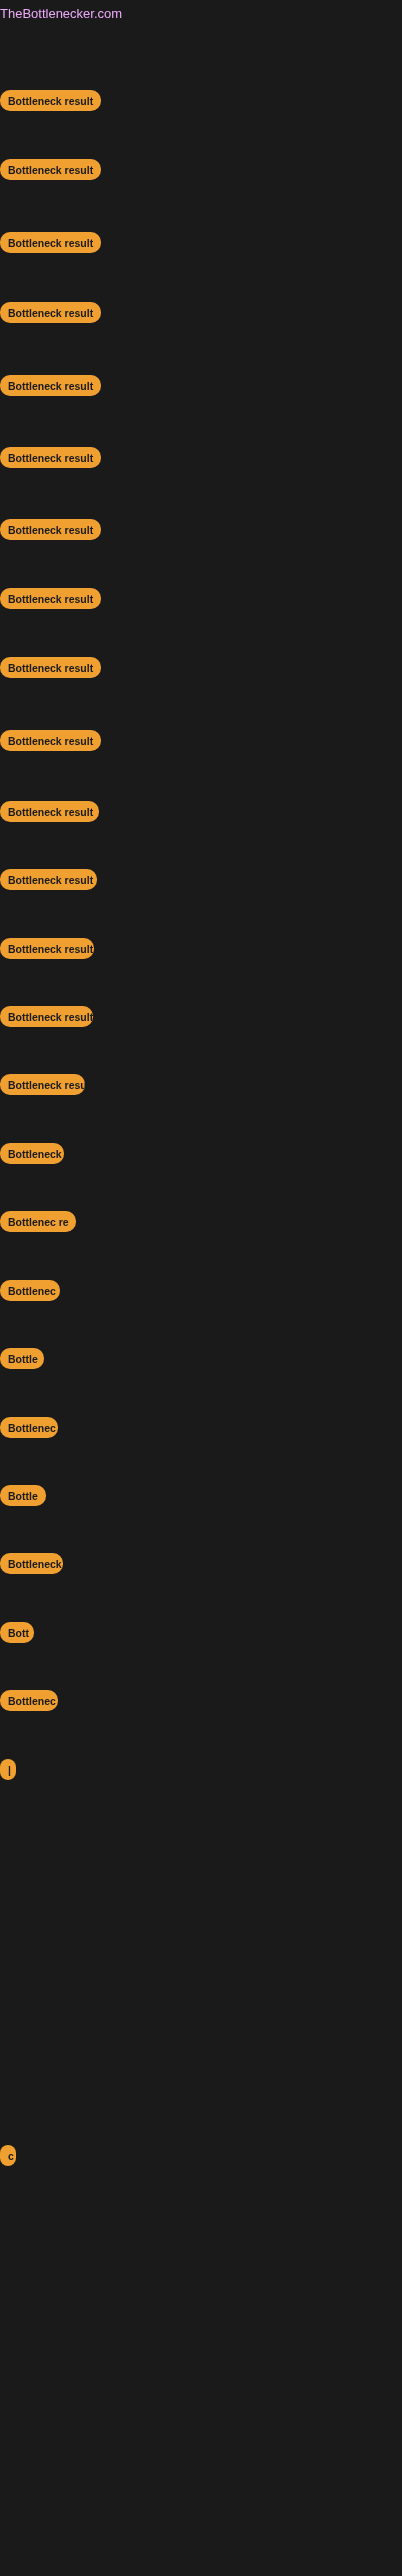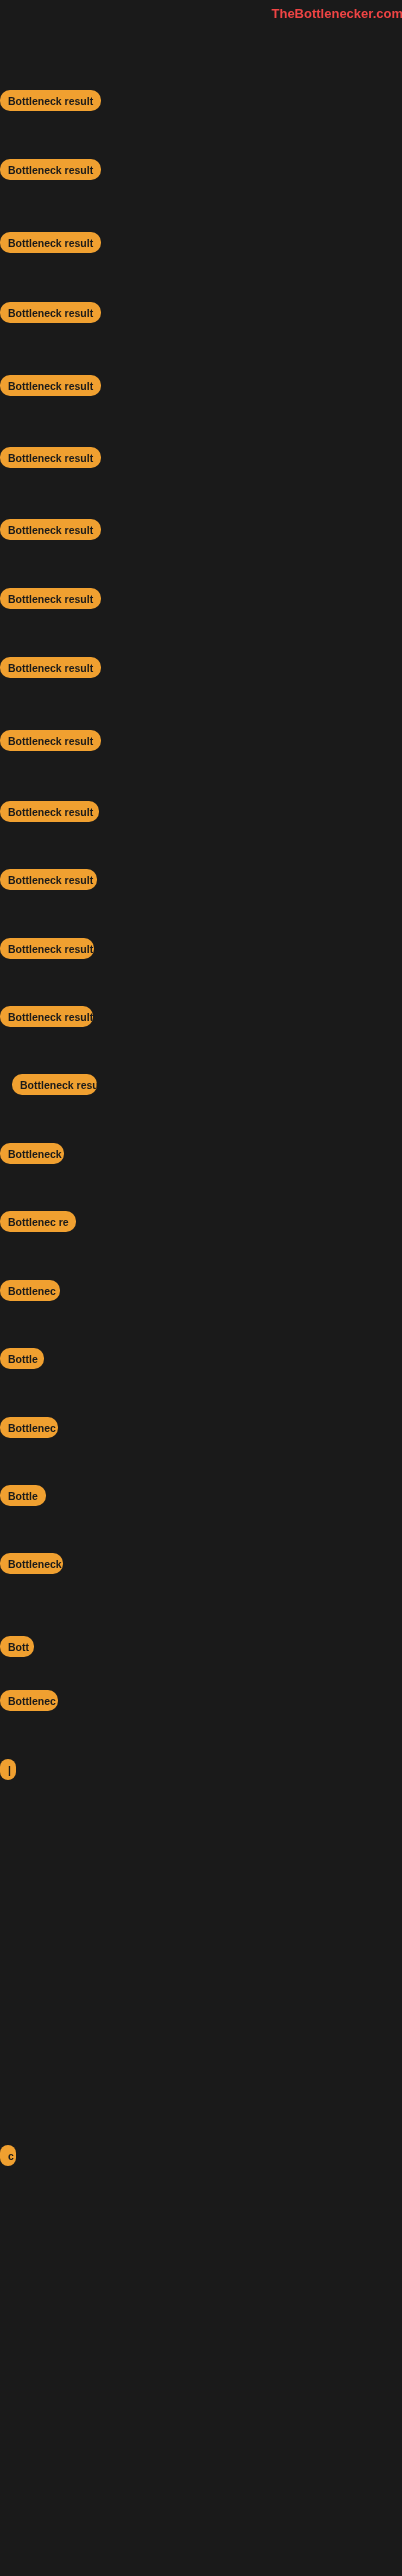--- a/index.html
+++ b/index.html
@@ -8,26 +8,25 @@
       box-sizing: border-box;
     }
     body {
       width: 403px;
       min-height: 2576px;
       background-color: #1a1a1a;
       font-family: Arial, sans-serif;
       position: relative;
     }
     .site-title {
-      text-align: right;
-      color: #ef4444;
+      text-align: left;
+      color: #f0abfc;
       font-size: 13px;
       padding: 6.4px 0;
       background-color: #1a1a1a;
-      font-weight: bold;
     }
     .bottleneck-item {
       position: absolute;
       left: 0;
     }
     .bottleneck-badge {
       background-color: #f0a030;
       color: #1a1a1a;
       font-size: 10.5px;
       font-weight: bold;
@@ -51,26 +50,26 @@
     <div class="bottleneck-item" style="top: 331px; left: 0px;"><div class="bottleneck-badge" style="max-width: 113px;">Bottleneck result</div></div>
     <div class="bottleneck-item" style="top: 403px; left: 0px;"><div class="bottleneck-badge" style="max-width: 109px;">Bottleneck result</div></div>
     <div class="bottleneck-item" style="top: 475px; left: 0px;"><div class="bottleneck-badge" style="max-width: 107px;">Bottleneck result</div></div>
     <div class="bottleneck-item" style="top: 544px; left: 0px;"><div class="bottleneck-badge" style="max-width: 105px;">Bottleneck result</div></div>
     <div class="bottleneck-item" style="top: 613px; left: 0px;"><div class="bottleneck-badge" style="max-width: 103px;">Bottleneck result</div></div>
     <div class="bottleneck-item" style="top: 686px; left: 0px;"><div class="bottleneck-badge" style="max-width: 101px;">Bottleneck result</div></div>
     <div class="bottleneck-item" style="top: 757px; left: 0px;"><div class="bottleneck-badge" style="max-width: 99px;">Bottleneck result</div></div>
     <div class="bottleneck-item" style="top: 825px; left: 0px;"><div class="bottleneck-badge" style="max-width: 97px;">Bottleneck result</div></div>
     <div class="bottleneck-item" style="top: 894px; left: 0px;"><div class="bottleneck-badge" style="max-width: 94px;">Bottleneck result</div></div>
     <div class="bottleneck-item" style="top: 962px; left: 0px;"><div class="bottleneck-badge" style="max-width: 93px;">Bottleneck result</div></div>
-    <div class="bottleneck-item" style="top: 1030px; left: 12px;"><div class="bottleneck-badge" style="max-width: 85px;">Bottleneck resu</div></div>
+    <div class="bottleneck-item" style="top: 1030px; left: 0px;"><div class="bottleneck-badge" style="max-width: 85px;">Bottleneck resu</div></div>
     <div class="bottleneck-item" style="top: 1099px; left: 0px;"><div class="bottleneck-badge" style="max-width: 64px;">Bottleneck</div></div>
     <div class="bottleneck-item" style="top: 1167px; left: 0px;"><div class="bottleneck-badge" style="max-width: 76px;">Bottlenec re</div></div>
     <div class="bottleneck-item" style="top: 1236px; left: 0px;"><div class="bottleneck-badge" style="max-width: 60px;">Bottlenec</div></div>
     <div class="bottleneck-item" style="top: 1304px; left: 0px;"><div class="bottleneck-badge" style="max-width: 44px;">Bottle</div></div>
     <div class="bottleneck-item" style="top: 1373px; left: 0px;"><div class="bottleneck-badge" style="max-width: 58px;">Bottlenec</div></div>
     <div class="bottleneck-item" style="top: 1441px; left: 0px;"><div class="bottleneck-badge" style="max-width: 50px;">Bottle</div></div>
     <div class="bottleneck-item" style="top: 1509px; left: 0px;"><div class="bottleneck-badge" style="max-width: 63px;">Bottleneck</div></div>
-    <div class="bottleneck-item" style="top: 1578px; left: 0px; margin-top: 14px;"><div class="bottleneck-badge" style="max-width: 34px;">Bott</div></div>
+    <div class="bottleneck-item" style="top: 1578px; left: 0px;"><div class="bottleneck-badge" style="max-width: 34px;">Bott</div></div>
     <div class="bottleneck-item" style="top: 1646px; left: 0px;"><div class="bottleneck-badge" style="max-width: 58px;">Bottlenec</div></div>
     <div class="bottleneck-item" style="top: 1715px; left: 0px;"><div class="bottleneck-badge" style="max-width: 9.7px;">|</div></div>
     <div class="bottleneck-item" style="top: 2101px; left: 0px;"><div class="bottleneck-badge" style="max-width: 9.7px;">c</div></div>
   </div>
 
 
 </body></html>

